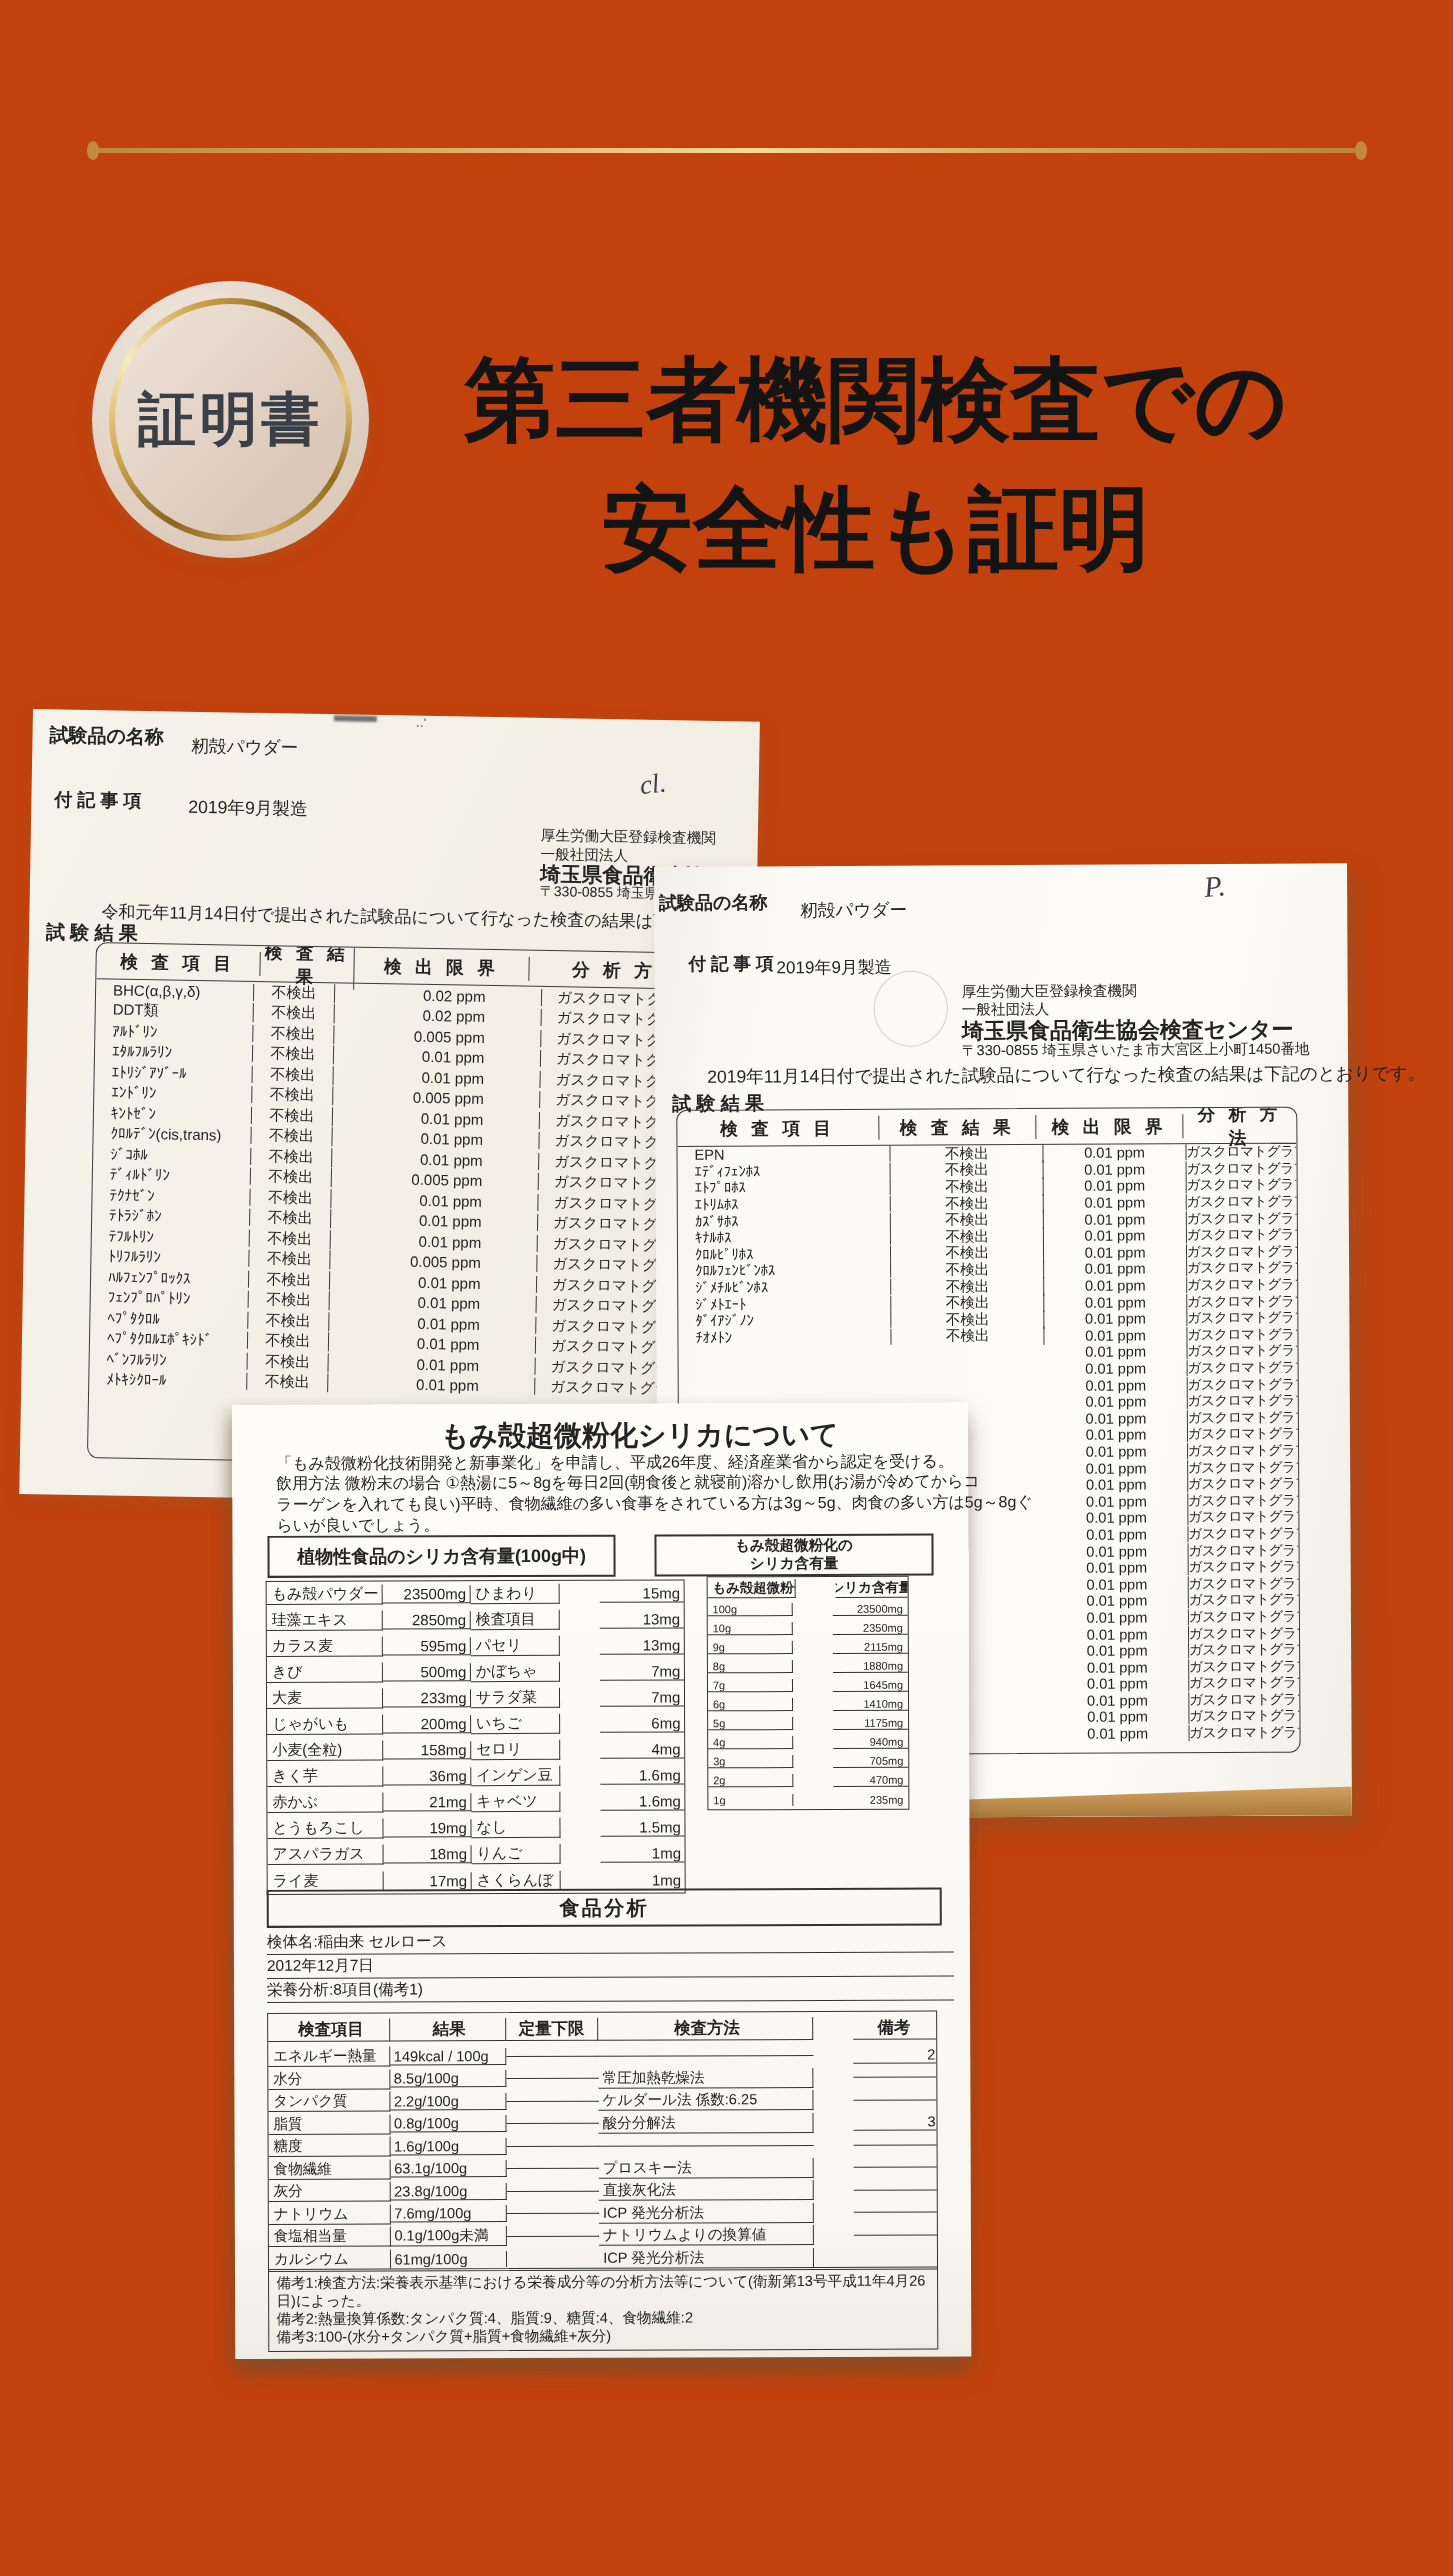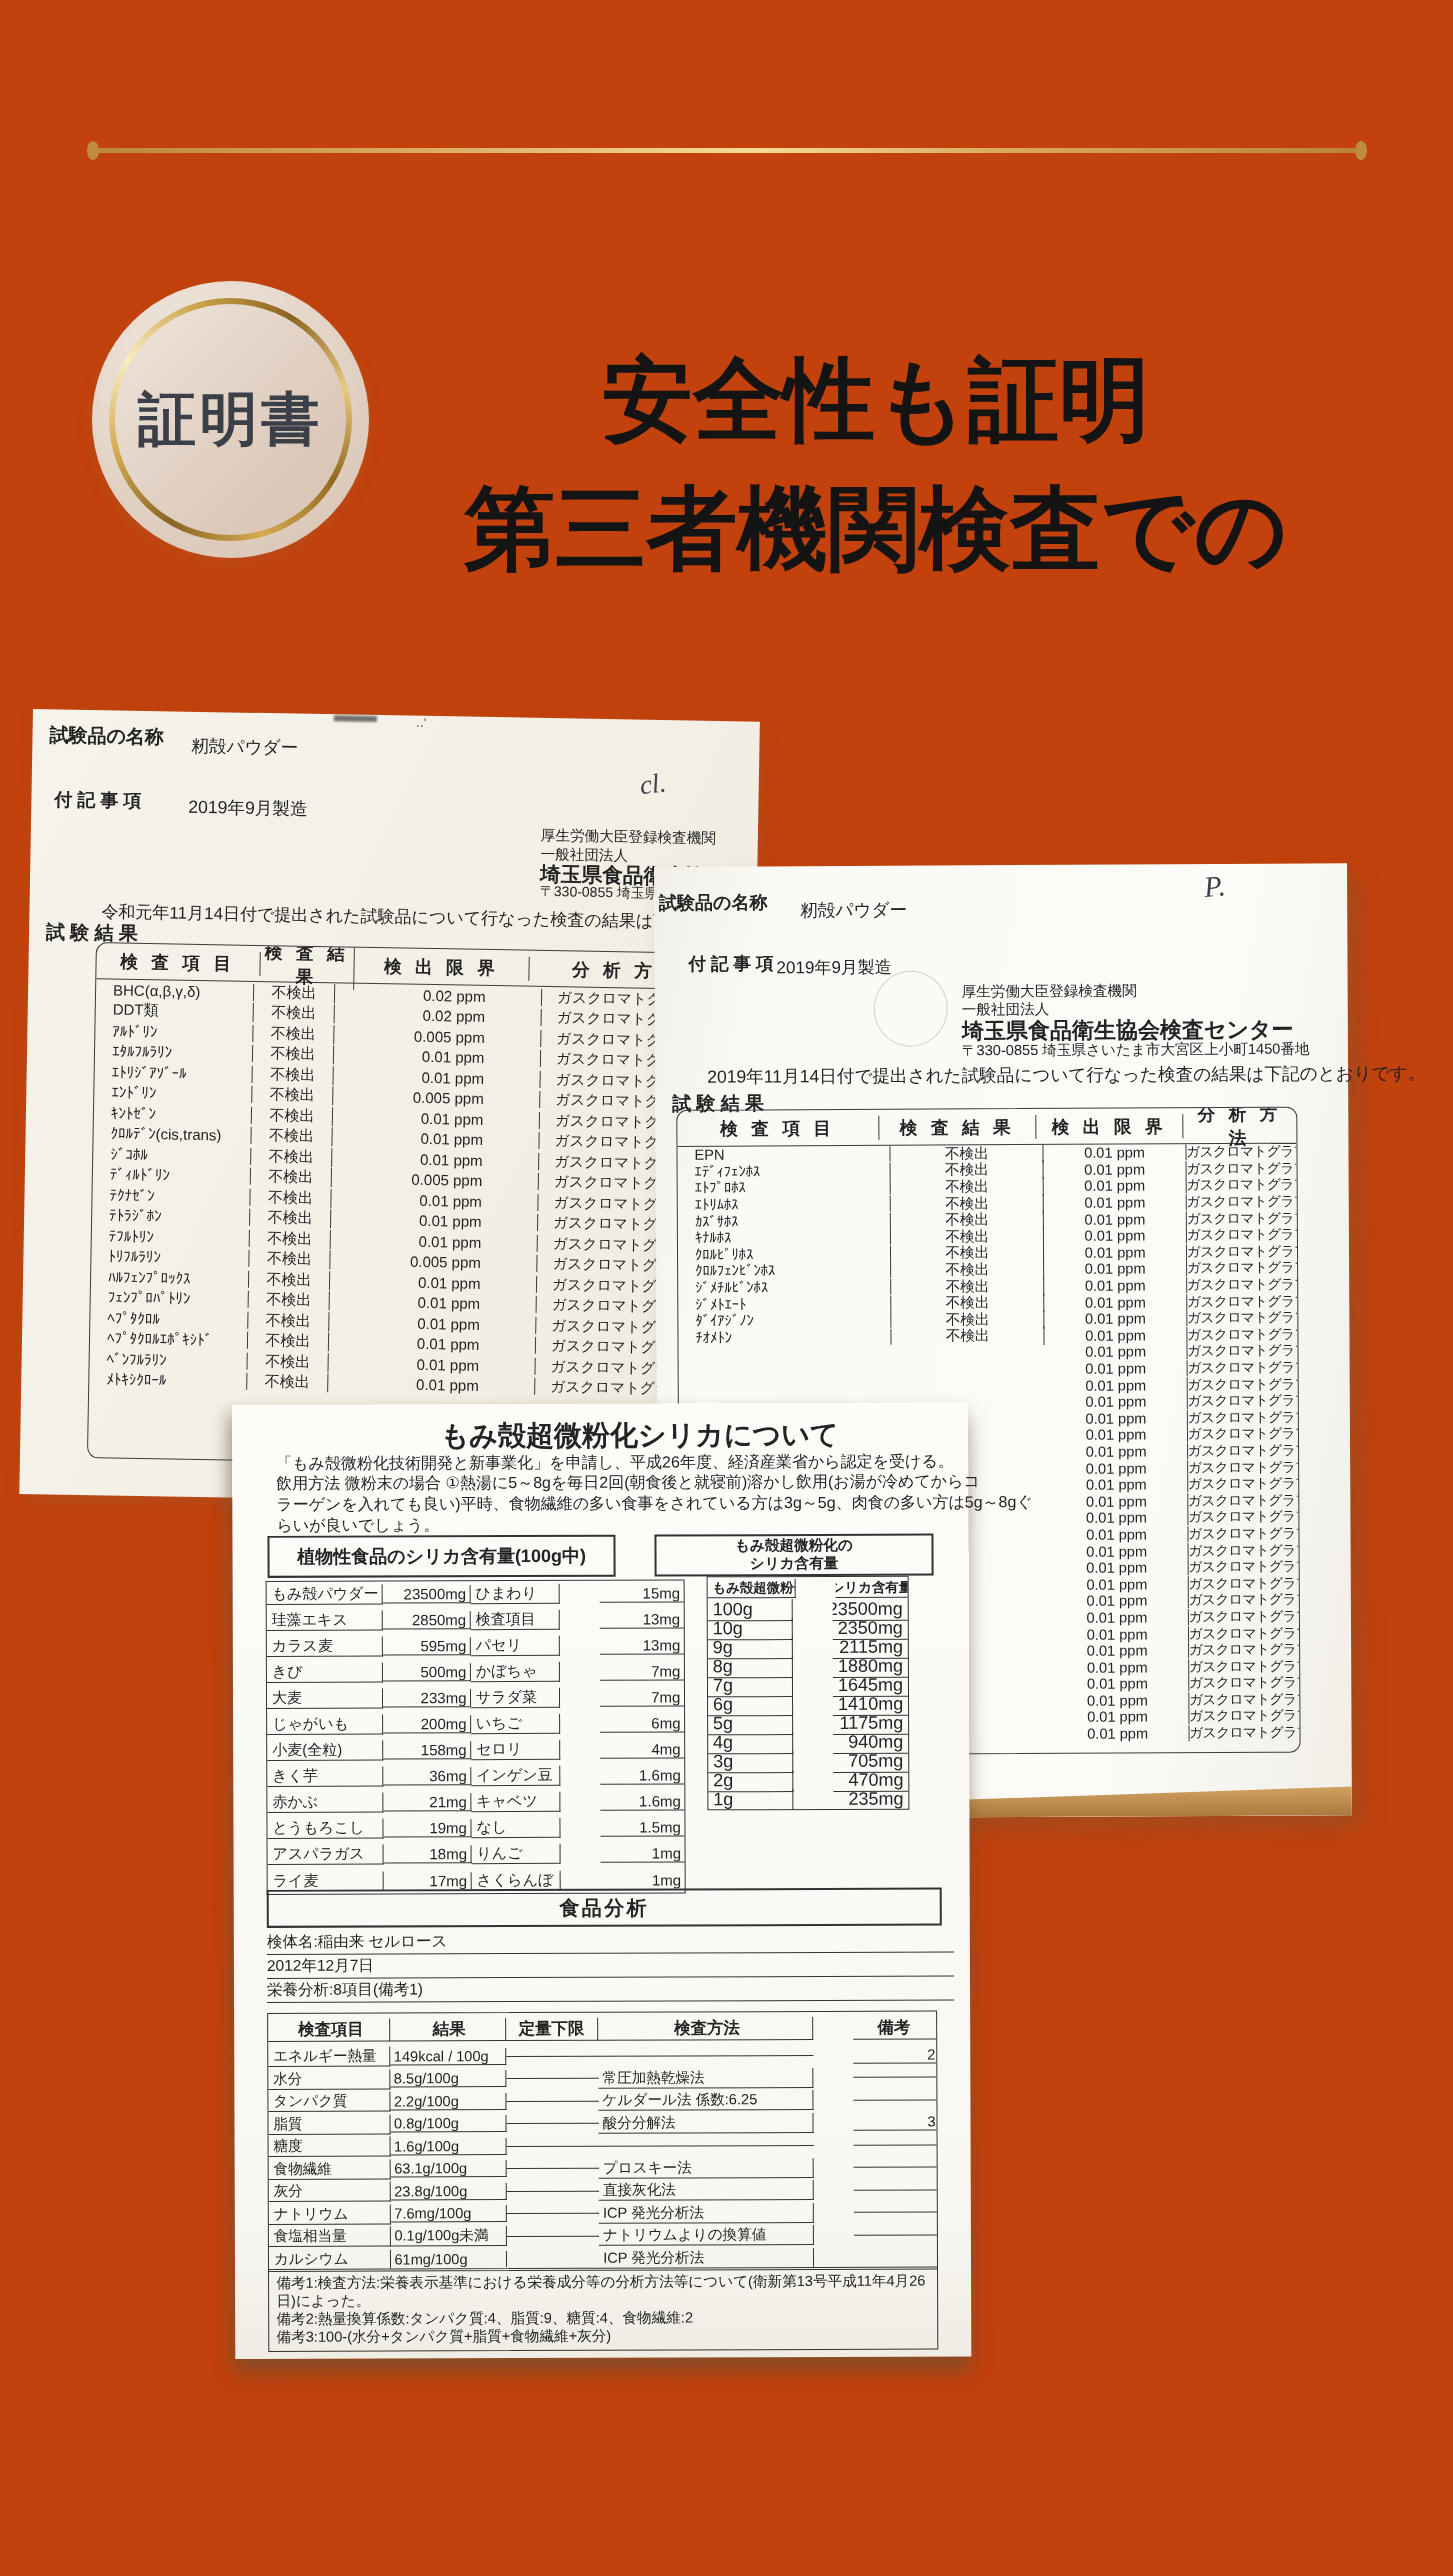--- a/index.html
+++ b/index.html
@@ -59,21 +59,21 @@
   .gridtbl{position:absolute;border:1.8px solid #333;}
   .gridtbl .trow{display:flex;}
   .gridtbl .tc{border-right:1.2px solid #333;border-bottom:1.2px solid #333;display:flex;align-items:center;overflow:hidden;white-space:nowrap;}
   .gridtbl .tc:last-child{border-right:none;margin-left:40px;}
   .gridtbl .trow:last-child .tc{border-bottom:none;}
   #foodtbl .trow{height:26px;font-size:15px;}
   #foodtbl .c0{width:30.8%;padding-left:5px;}
   #foodtbl .c1{width:23.4%;justify-content:flex-end;padding-right:3.6px;}
   #foodtbl .c2{width:23.2%;padding-left:4.9px;}
   #foodtbl .c3{width:22.6%;justify-content:flex-end;padding-right:3.6px;}
-  #minitbl .trow{height:19px;font-size:18px;}
+  #minitbl .trow{height:19px;font-size:11px;}
   #minitbl .mhead{height:23px;font-size:13.4px;font-weight:600;}
   #minitbl .c0{width:53%;padding-left:4.9px;}
   #minitbl .c1{width:47%;justify-content:flex-end;padding-right:4.9px;}
   #minitbl .mhead .c1{justify-content:center;padding-right:0;}
   #antbl .trow{height:22.5px;font-size:14.6px;}
   #antbl .ahead{height:32px;font-size:16.4px;font-weight:600;}
   #antbl .ahead .tc{justify-content:center;}
   #antbl .c0{width:19%;padding-left:4.9px;}
   #antbl .c1{width:18.2%;padding-left:3.6px;}
   #antbl .c2{width:15%;}
@@ -94,22 +94,22 @@
 
   <div class="badge-outer">
     <div class="badge-ring">
       <div class="badge-inner">
         <div class="badge-label sf">証明書</div>
       </div>
     </div>
   </div>
 
   <div class="heading sf">
+    <div>第三者機関検査での</div>
     <div>安全性も証明</div>
-    <div>第三者機関検査での</div>
   </div>
 
   <div class="doc" style="left:33px;top:709px;width:727px;height:785px;transform:rotate(1deg);transform-origin:top left;
               background:linear-gradient(115deg,#f6f3eb,#f3efe5 60%,#edeadf);box-shadow:2.4px 7.3px 16px rgba(135,108,72,.25);">
     <div class="abs" style="left:301px;top:1.2px;width:43px;height:5.5px;background:rgba(45,45,45,.65);filter:blur(0.9px);"></div>
     <div class="t" style="left:383px;top:0px;font-size:12px;color:#444;">‥'</div>
     <div class="t" style="left:17px;top:13.4px;font-size:19px;font-weight:600;">試験品の名称</div>
     <div class="t" style="left:159px;top:22px;font-size:17.6px;">籾殻パウダー</div>
     <div class="t hand sf" style="left:608px;top:49px;font-size:27px;transform:rotate(-8deg);">cl.</div>
     <div class="t" style="left:23px;top:78px;font-size:18px;font-weight:600;">付 記 事 項</div>

